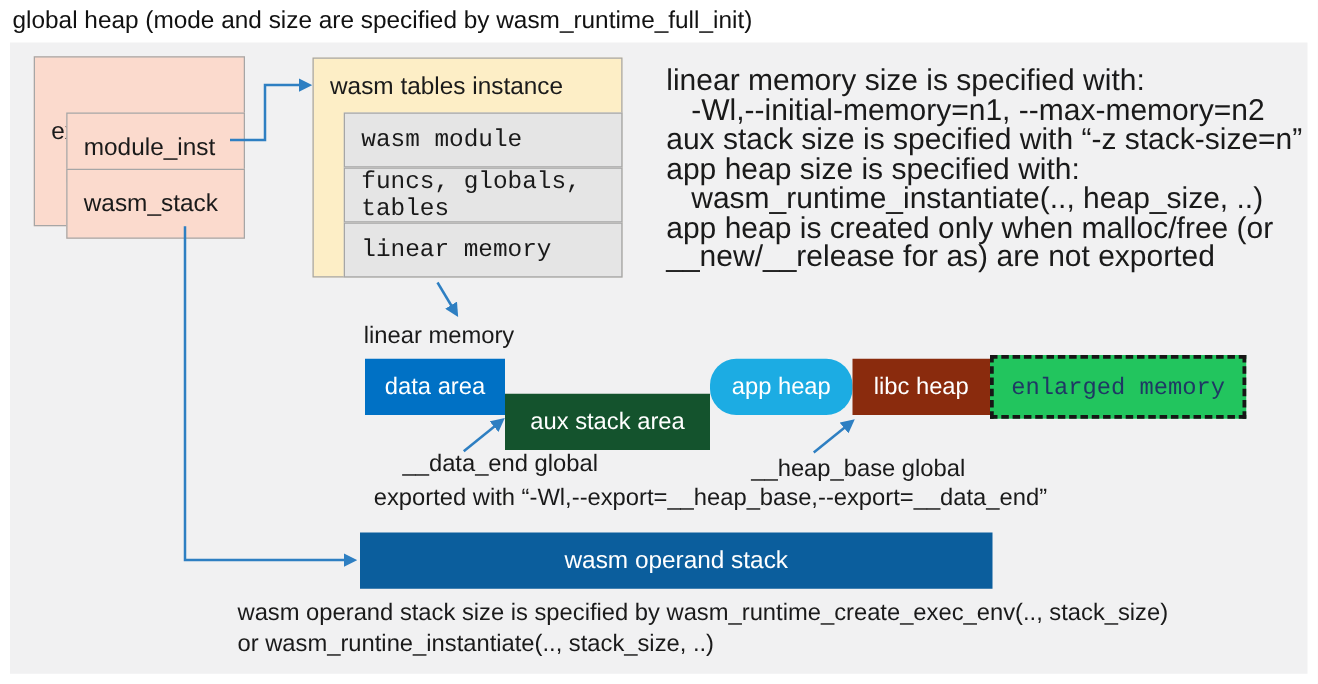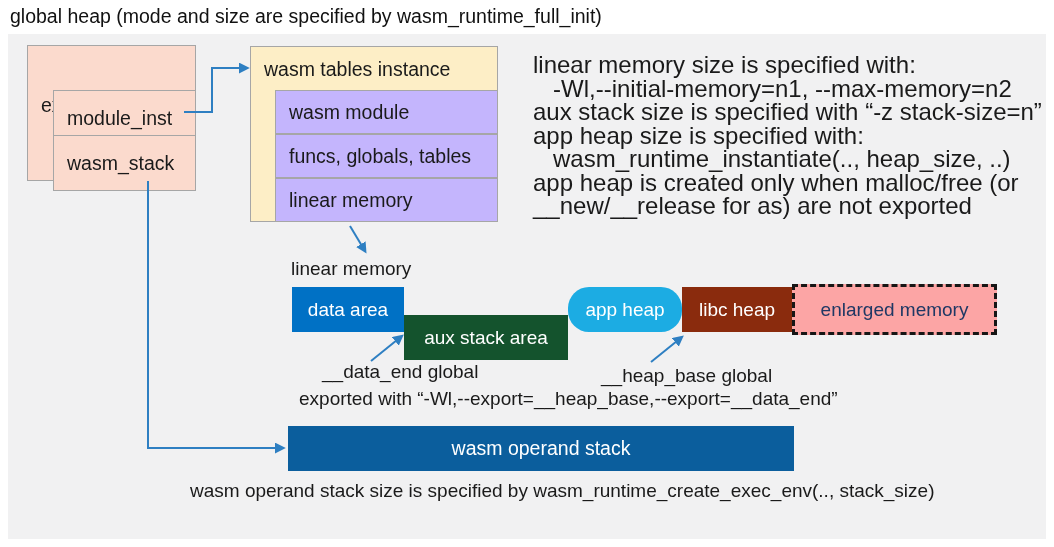--- a/index.html
+++ b/index.html
@@ -13,35 +13,35 @@
   .box-header{font-size:19.5px;padding-left:13px;display:flex;align-items:center;}
   .row{position:absolute;box-sizing:border-box;border:1.5px solid #a6a6a6;
        font-size:19.5px;padding-left:13px;display:flex;align-items:center;}
   .exec-box{left:27px;top:45px;width:169px;height:136px;background:#fbdacd;}
   .exec-box .box-header{height:45px;margin-top:37px;}
   .exec-row{left:53px;width:143px;height:56px;background:#fbdacd;}
   .exec-row.r0{top:90px;}
   .exec-row.r1{top:135px;}
   .mod-box{left:250px;top:46px;width:248px;height:176px;background:#fdeec6;}
   .mod-box .box-header{height:44px;}
-  .mod-row{left:275px;width:223px;height:44px;background:#c4b5fd;}
+  .mod-row{left:275px;width:223px;height:44px;background:#e5e5e5;font-family:Liberation Mono, monospace;}
   .mod-row.r0{top:90px;}
   .mod-row.r1{top:134px;}
   .mod-row.r2{top:178px;}
   .notes-right{position:absolute;left:533px;top:53px;font-size:24px;line-height:23.5px;}
   .notes-right div{white-space:pre;}
   .lm-label{position:absolute;left:291px;top:258px;font-size:19px;}
   .seg{position:absolute;top:287px;height:45px;display:flex;align-items:center;
        justify-content:center;font-size:19px;color:#ffffff;box-sizing:border-box;}
   .seg0{left:292px;width:112px;}
   .seg1{left:404px;width:164px;}
   .seg2{left:568px;width:114px;border-radius:21px;}
   .seg3{left:682px;width:110px;}
-  .seg4{left:792px;width:205px;top:284px;height:51px;background:#fca5a5;
-        border:3px dashed #161616;color:#1f3864;}
+  .seg4{left:792px;width:205px;top:284px;height:51px;background:#22c55e;
+        border:3px dashed #161616;color:#1f3864;font-family:Liberation Mono, monospace;}
   .anno{position:absolute;font-size:19px;}
   .anno-dataend{left:322px;top:361px;}
   .anno-heapbase{left:601px;top:365px;}
   .anno-export{left:299px;top:388px;}
   .opstack{position:absolute;left:288px;top:426px;width:506px;height:45px;
            display:flex;align-items:center;justify-content:center;
            font-size:19.5px;color:#ffffff;}
   .bottom-notes{position:absolute;left:190px;top:479px;font-size:19px;line-height:24.5px;}
   .arrows{position:absolute;left:0;top:0;pointer-events:none;}
 </style>
@@ -96,20 +96,21 @@
 
   <div class="anno anno-dataend">__data_end global</div>
   <div class="anno anno-heapbase">__heap_base global</div>
   <div class="anno anno-export">exported with “-Wl,--export=__heap_base,--export=__data_end”</div>
 
   <div class="opstack" style="background: rgb(11, 94, 157);">
     <span>wasm operand stack</span>
   </div>
   <div class="bottom-notes">
     <div>wasm operand stack size is specified by wasm_runtime_create_exec_env(.., stack_size)</div>
+    <div>or wasm_runtine_instantiate(.., stack_size, ..)</div>
   </div>
 
   <svg class="arrows" width="1054" height="547" viewBox="0 0 1054 547">
     <defs>
       <marker id="ah" viewBox="0 0 10 10" refX="2" refY="5" markerWidth="5.5" markerHeight="5.5" orient="auto-start-reverse">
         <path d="M0,0 L10,5 L0,10 z" fill="#2E7FC2"></path>
       </marker>
     </defs>
     <g stroke="#2E7FC2" stroke-width="2" fill="none">
       <path d="M184,112 H212 V68 H241" marker-end="url(#ah)"></path>

